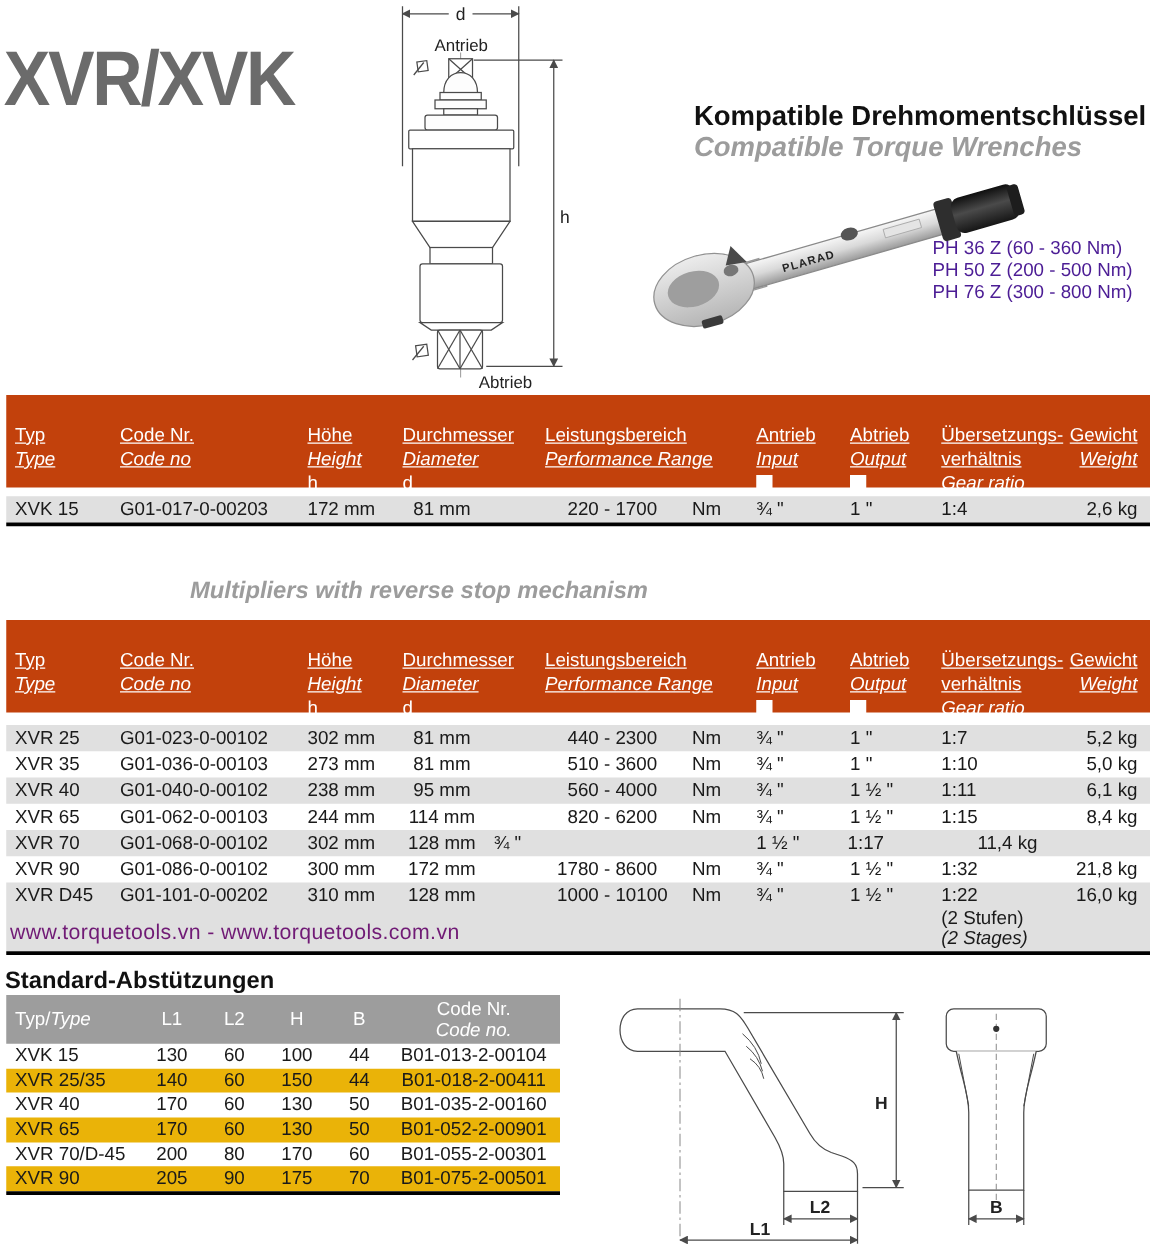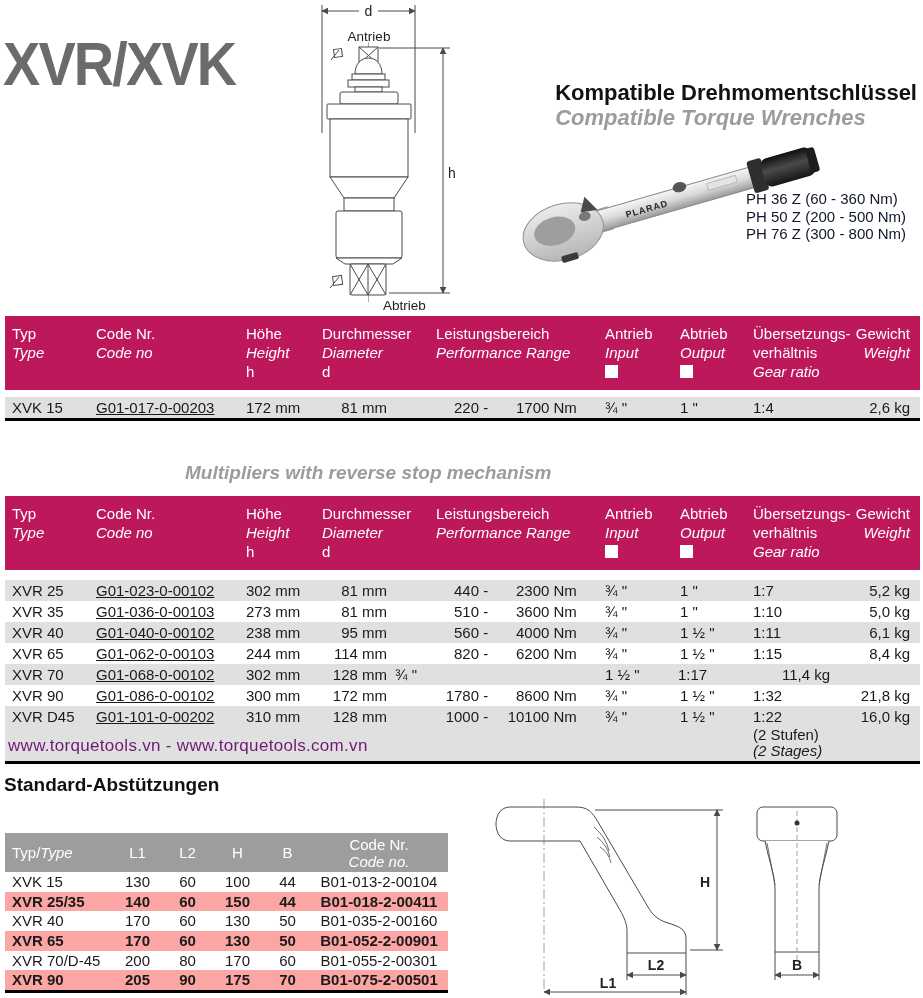--- a/index.html
+++ b/index.html
@@ -7,71 +7,71 @@
         font-family:"Liberation Sans",sans-serif;color:#1a1a1a;}
 
   
   .title{position:absolute;left:3px;top:33px;font-size:62px;font-weight:bold;color:#6b6b6b;
          letter-spacing:-2px;line-height:1;transform:scaleX(0.9);transform-origin:left top;white-space:nowrap;}
 
   
   .comp-head{position:absolute;right:6px;top:80px;text-align:left;line-height:25px;}
   .comp-de{font-size:22px;font-weight:bold;color:#111;}
   .comp-en{font-size:22px;font-weight:bold;font-style:italic;color:#9c9c9c;}
-  .ph-list{position:absolute;left:746px;top:190px;font-size:15px;line-height:17.5px;color:#0f172a;white-space:nowrap;}
+  .ph-list{position:absolute;left:746px;top:190px;font-size:15px;line-height:17.5px;color:#4c1d95;white-space:nowrap;}
 
   
   .sec-de{position:absolute;font-size:19px;font-weight:bold;color:#111;white-space:nowrap;}
   .sec-en{position:absolute;font-size:19px;font-weight:bold;font-style:italic;color:#9c9c9c;white-space:nowrap;}
-  #h2de{left:4px;top:438px;} #h2en{left:152px;top:462px;margin-left:33px;}
+  #h2de{left:4px;top:438px;} #h2en{left:152px;top:462px;}
   #h3de{left:4px;top:774px;} #h3en{left:7px;top:798px;}
 
   
   .mtable{position:absolute;left:5px;width:915px;}
   #table1{top:316px;} #table2{top:496px;}
   .mheader{display:grid;grid-template-columns:86px 152px 77px 70px 210px 75px 75px 90px 80px;
-           background:#be185d;color:#fff;height:74px;box-sizing:border-box;padding-top:8px;
-           font-size:15px;line-height:19px;}
+           background:#c2410c;color:#fff;height:74px;box-sizing:border-box;padding-top:23px;
+           font-size:15px;line-height:19px;text-decoration:underline;}
   .hcell{white-space:nowrap;overflow:visible;}
   .hcell:nth-child(1){padding-left:7px;}
   .hcell:nth-child(2){padding-left:5px;}
   .hcell:nth-child(3){padding-left:3px;}
   .hcell:nth-child(4){padding-left:2px;}
   .hcell:nth-child(5){padding-left:46px;}
   .hcell:nth-child(6){padding-left:5px;}
   .hcell:nth-child(7){padding-left:5px;}
   .hcell:nth-child(8){padding-left:3px;}
   .hcell:nth-child(9){text-align:right;padding-right:10px;}
   .it{font-style:italic;}
   .sq{display:inline-block;width:13px;height:13px;background:#fff;margin-top:3px;}
   #table1 .mbody{margin-top:7px;}
   #table2 .mbody{margin-top:10px;}
   .mrow{display:grid;grid-template-columns:86px 152px 77px 70px 210px 75px 75px 90px 80px;
         font-size:15px;line-height:21px;min-height:21px;white-space:nowrap;}
   .mrow.g{background:#e0e0e0;}
-  .c1{padding-left:7px;} .c2{padding-left:5px;text-decoration:underline;} .c3{padding-left:3px;}
-  .c4 .dval{display:inline-block;width:67px;text-align:right;}
+  .c1{padding-left:7px;} .c2{padding-left:5px;} .c3{padding-left:3px;}
+  .c4 .dval{display:inline-block;width:67px;text-align:center;}
   .c5 .pa{display:inline-block;width:89px;text-align:right;}
-  .c5 .pb{display:inline-block;width:57px;text-align:right;}
+  .c5 .pb{display:inline-block;width:57px;}
   .c6{padding-left:5px;} .c7{padding-left:5px;} .c8{padding-left:3px;}
   .c9{text-align:right;padding-right:10px;}
   .note{line-height:16px;}
   .bline{height:3px;background:#000;}
   .wm{position:absolute;left:3px;bottom:8px;font-size:17px;color:#701a75;letter-spacing:.3px;white-space:nowrap;}
 
   
-  #table3{position:absolute;left:5px;top:833px;width:443px;}
+  #table3{position:absolute;left:5px;top:796px;width:443px;}
   .aheader{display:grid;grid-template-columns:105px 55px 45px 55px 45px 138px;
            background:#9d9d9d;color:#fff;height:39px;font-size:15px;box-sizing:border-box;}
   .ah1{padding-left:7px;line-height:39px;}
   .ah-num{text-align:center;line-height:39px;}
   .ah-code{text-align:center;line-height:17px;padding-top:3px;}
   .arow{display:grid;grid-template-columns:105px 55px 45px 55px 45px 138px;
         font-size:15px;line-height:19.7px;height:19.7px;white-space:nowrap;}
-  .arow.g{background:#fca5a5;font-weight:bold;}
+  .arow.g{background:#eab308;}
   .a1{padding-left:7px;} .a2,.a3,.a4,.a5,.a6{text-align:center;}
 
   
   .svgbox{position:absolute;}
   svg text{font-family:"Liberation Sans",sans-serif;fill:#222;}
 </style>
 </head>
 <body>
 
 <div class="page">

